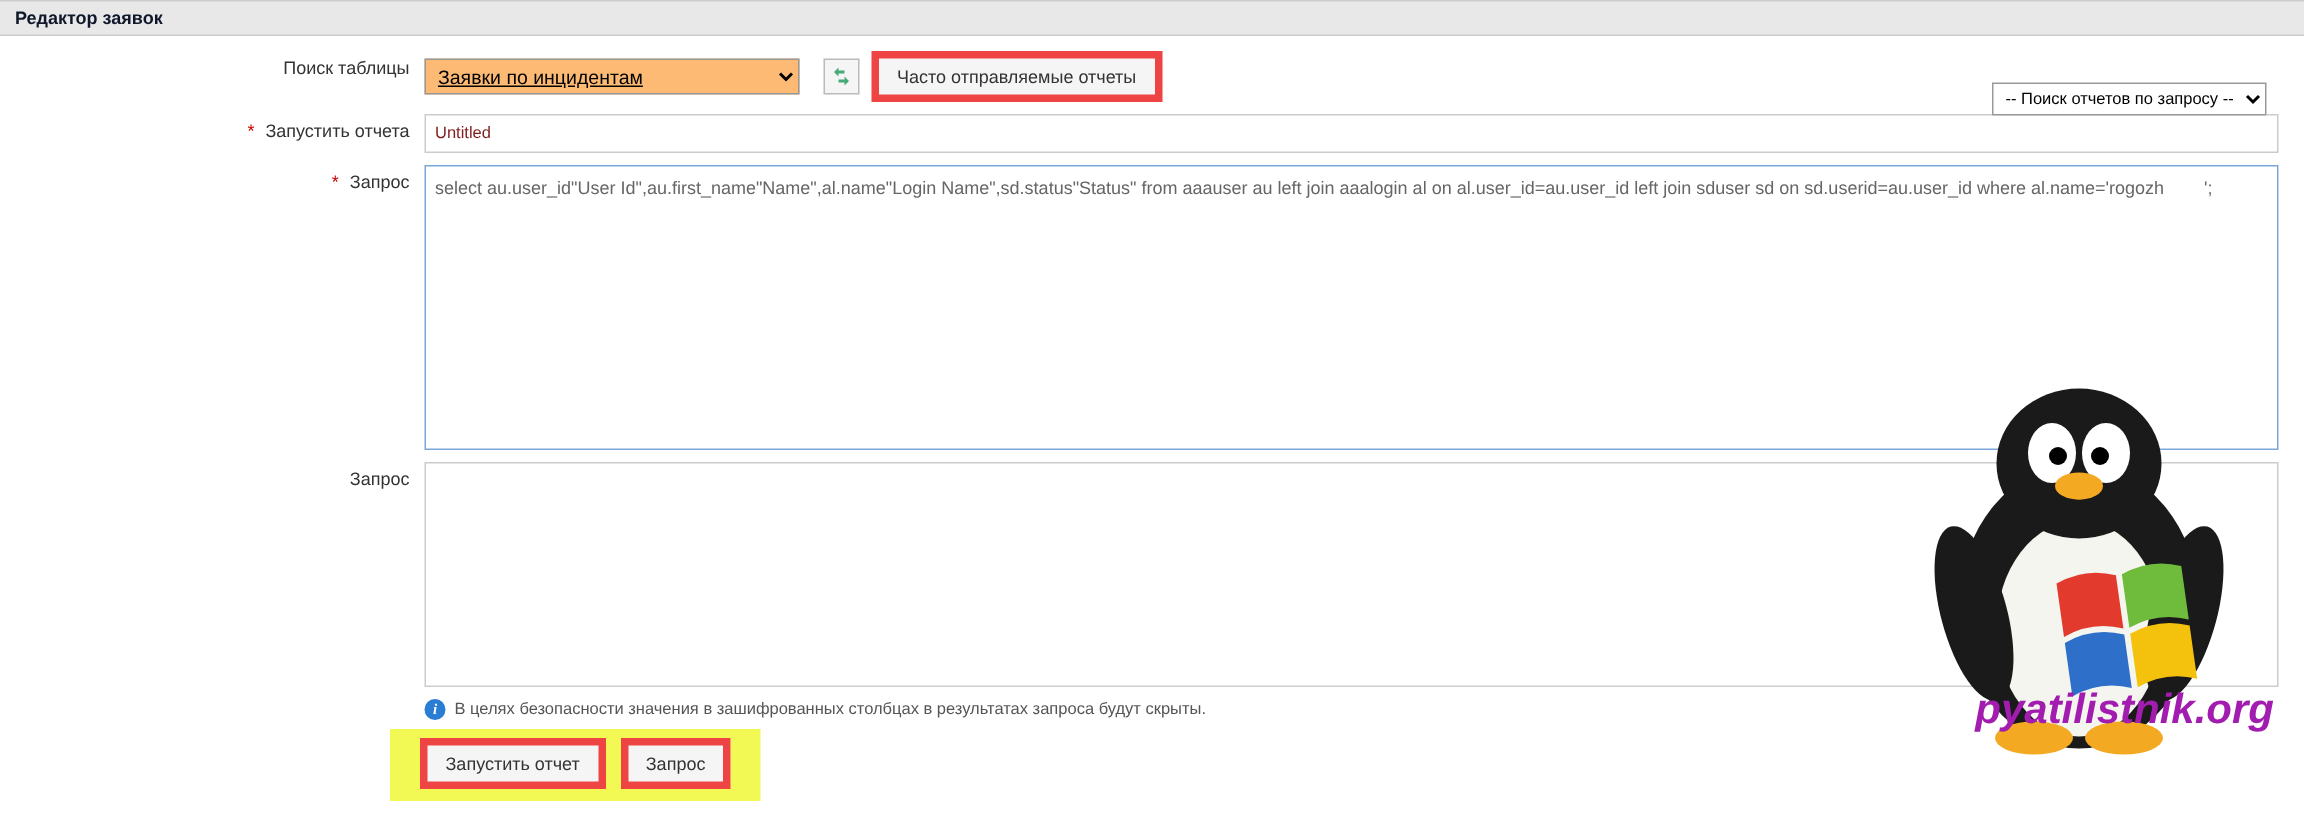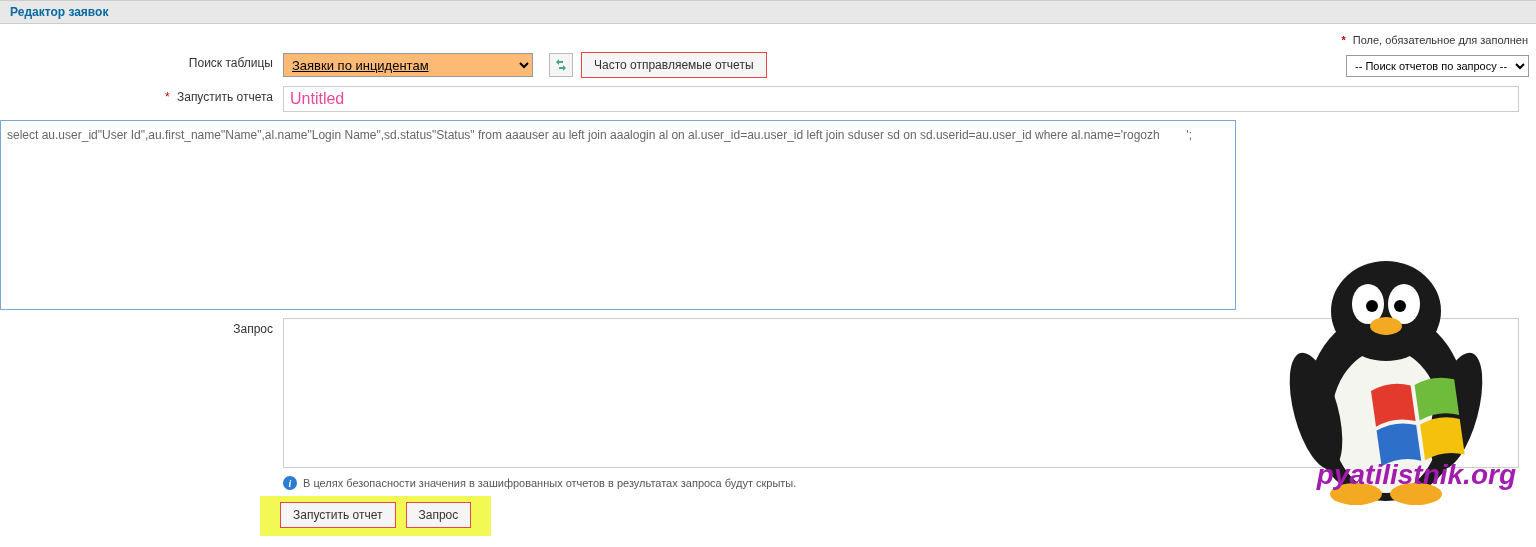--- a/index.html
+++ b/index.html
@@ -10,33 +10,33 @@
       background: #fff;
       width: 1536px;
       position: relative;
     }
     .header-bar {
       background: #e8e8e8;
       border-top: 1px solid #ccc;
       border-bottom: 1px solid #ccc;
       padding: 4px 10px;
     }
-    .header-title { font-weight: bold; color: #0369a1; }
+    .header-title { font-weight: bold; color: #0f172a; }
     .content { padding: 10px 0 0 0; }
     .required-note {
       text-align: right;
       padding-right: 8px;
       color: #333;
       font-size: 11px;
       margin-bottom: 6px;
     }
     .required-note .star { color: #c00; font-weight: bold; margin-right: 4px;}
     .search-select-wrap {
       position: absolute;
-      right: 7px;
+      right: 25px;
       top: 55px;
     }
     select.search-select {
       border: 1px solid #999;
       font-size: 11px;
       padding: 2px 4px;
       background: #fff;
       height: 22px;
     }
     .form-row {
@@ -67,34 +67,34 @@
       width: 24px; height: 24px;
       border: 1px solid #bbb;
       background: #f5f5f5;
       display: inline-flex;
       align-items: center;
       justify-content: center;
       cursor: pointer;
       margin-left: 8px;
     }
     .btn {
-      border: 1px solid #ef4444;
+      border: 5px solid #ef4444;
       background: #f5f5f5;
       padding: 5px 12px;
       font-size: 12px;
       cursor: pointer;
       color: #333;
     }
     input.title-input {
       width: 1236px;
       height: 26px;
       border: 1px solid #ccc;
       padding: 4px 6px;
-      font-size: 16px;
-      color: #ec4899;
+      font-size: 11px;
+      color: #7f1d1d;
     }
     textarea.query-area {
       width: 1236px;
       height: 190px;
       border: 1px solid #7aa7d6;
       padding: 6px;
       font-size: 12px;
       color: #666;
       resize: none;
       font-family: Arial, sans-serif;
@@ -161,24 +161,20 @@
   </style>
 </head>
 <body>
 
 <div class="header-bar">
   <span class="header-title">Редактор заявок</span>
 </div>
 
 <div class="content">
 
-  <div class="required-note">
-    <span class="star">*</span>
-    <span>Поле, обязательное для заполнен</span>
-  </div>
 
   <div class="search-select-wrap">
     <select class="search-select">
       <option>-- Поиск отчетов по запросу --</option>
     </select>
   </div>
 
   
   <div class="form-row">
     <div class="label-col">
@@ -204,39 +200,43 @@
       <span class="star">*</span>
       <span>Запустить отчета</span>
     </div>
     <div class="field-col">
       <input type="text" class="title-input" value="Untitled" style="">
     </div>
   </div>
 
   
   <div class="form-row">
+    <div class="label-col">
+      <span class="star">*</span>
+      <span>Запрос</span>
+    </div>
     <div class="field-col">
       <textarea class="query-area" style="">select au.user_id"User Id",au.first_name"Name",al.name"Login Name",sd.status"Status" from aaauser au left join aaalogin al on al.user_id=au.user_id left join sduser sd on sd.userid=au.user_id where al.name='rogozh        ';</textarea>
     </div>
   </div>
 
   
   <div class="form-row">
     <div class="label-col">
       <span>Запрос</span>
     </div>
     <div class="field-col">
       <textarea class="log-area" readonly="" style=""></textarea>
     </div>
   </div>
 
   
   <div class="info-row">
     <span class="info-icon">i</span>
-    <span>В целях безопасности значения в зашифрованных отчетов в результатах запроса будут скрыты.</span>
+    <span>В целях безопасности значения в зашифрованных столбцах в результатах запроса будут скрыты.</span>
   </div>
 
   
   <div class="action-row">
     <button class="btn">Запустить отчет</button>
     <button class="btn">Запрос</button>
   </div>
 
 </div>
 

